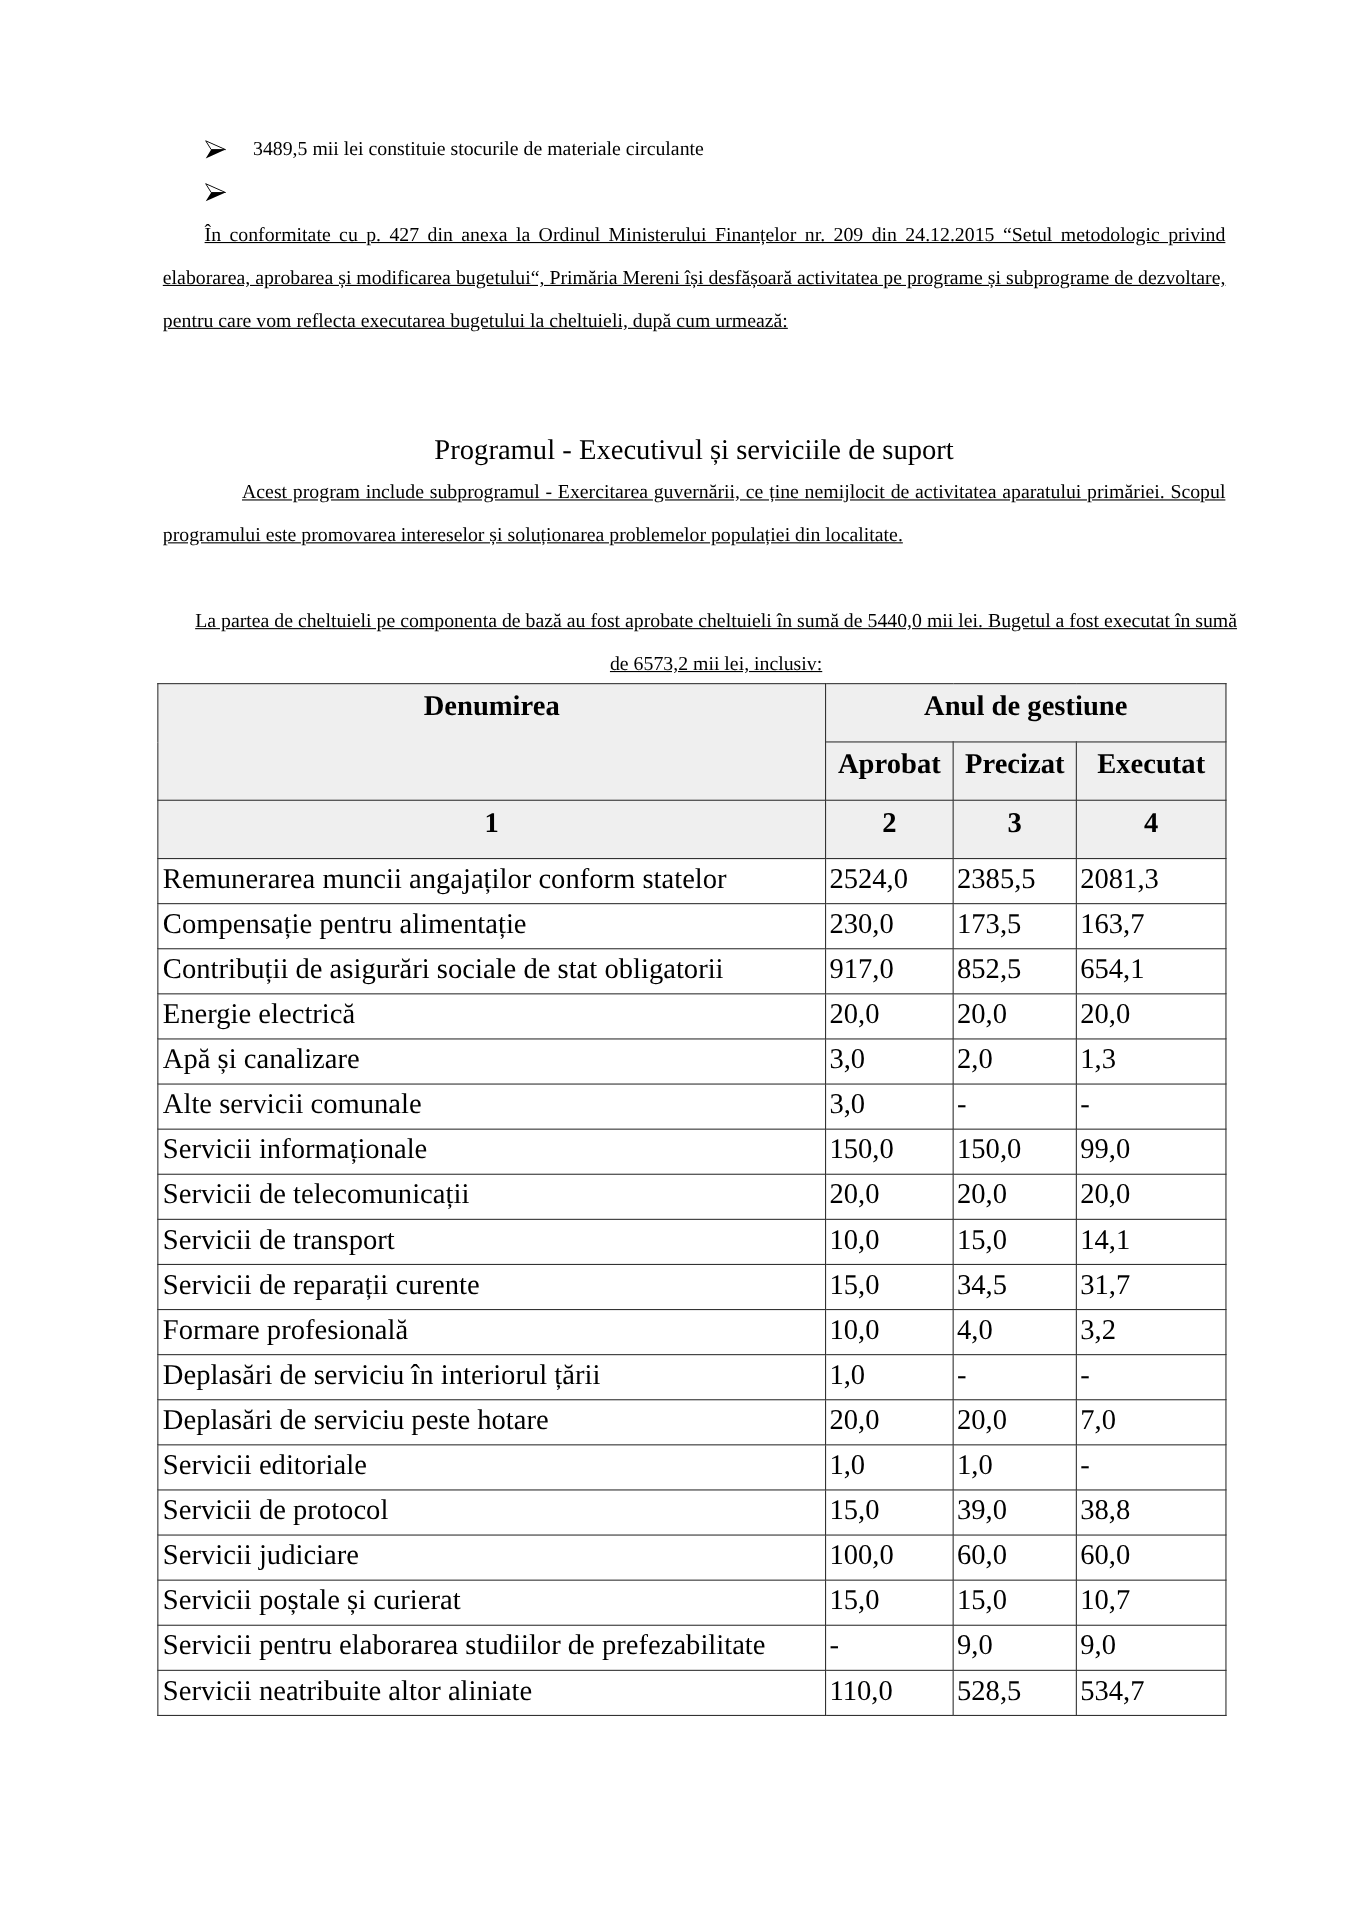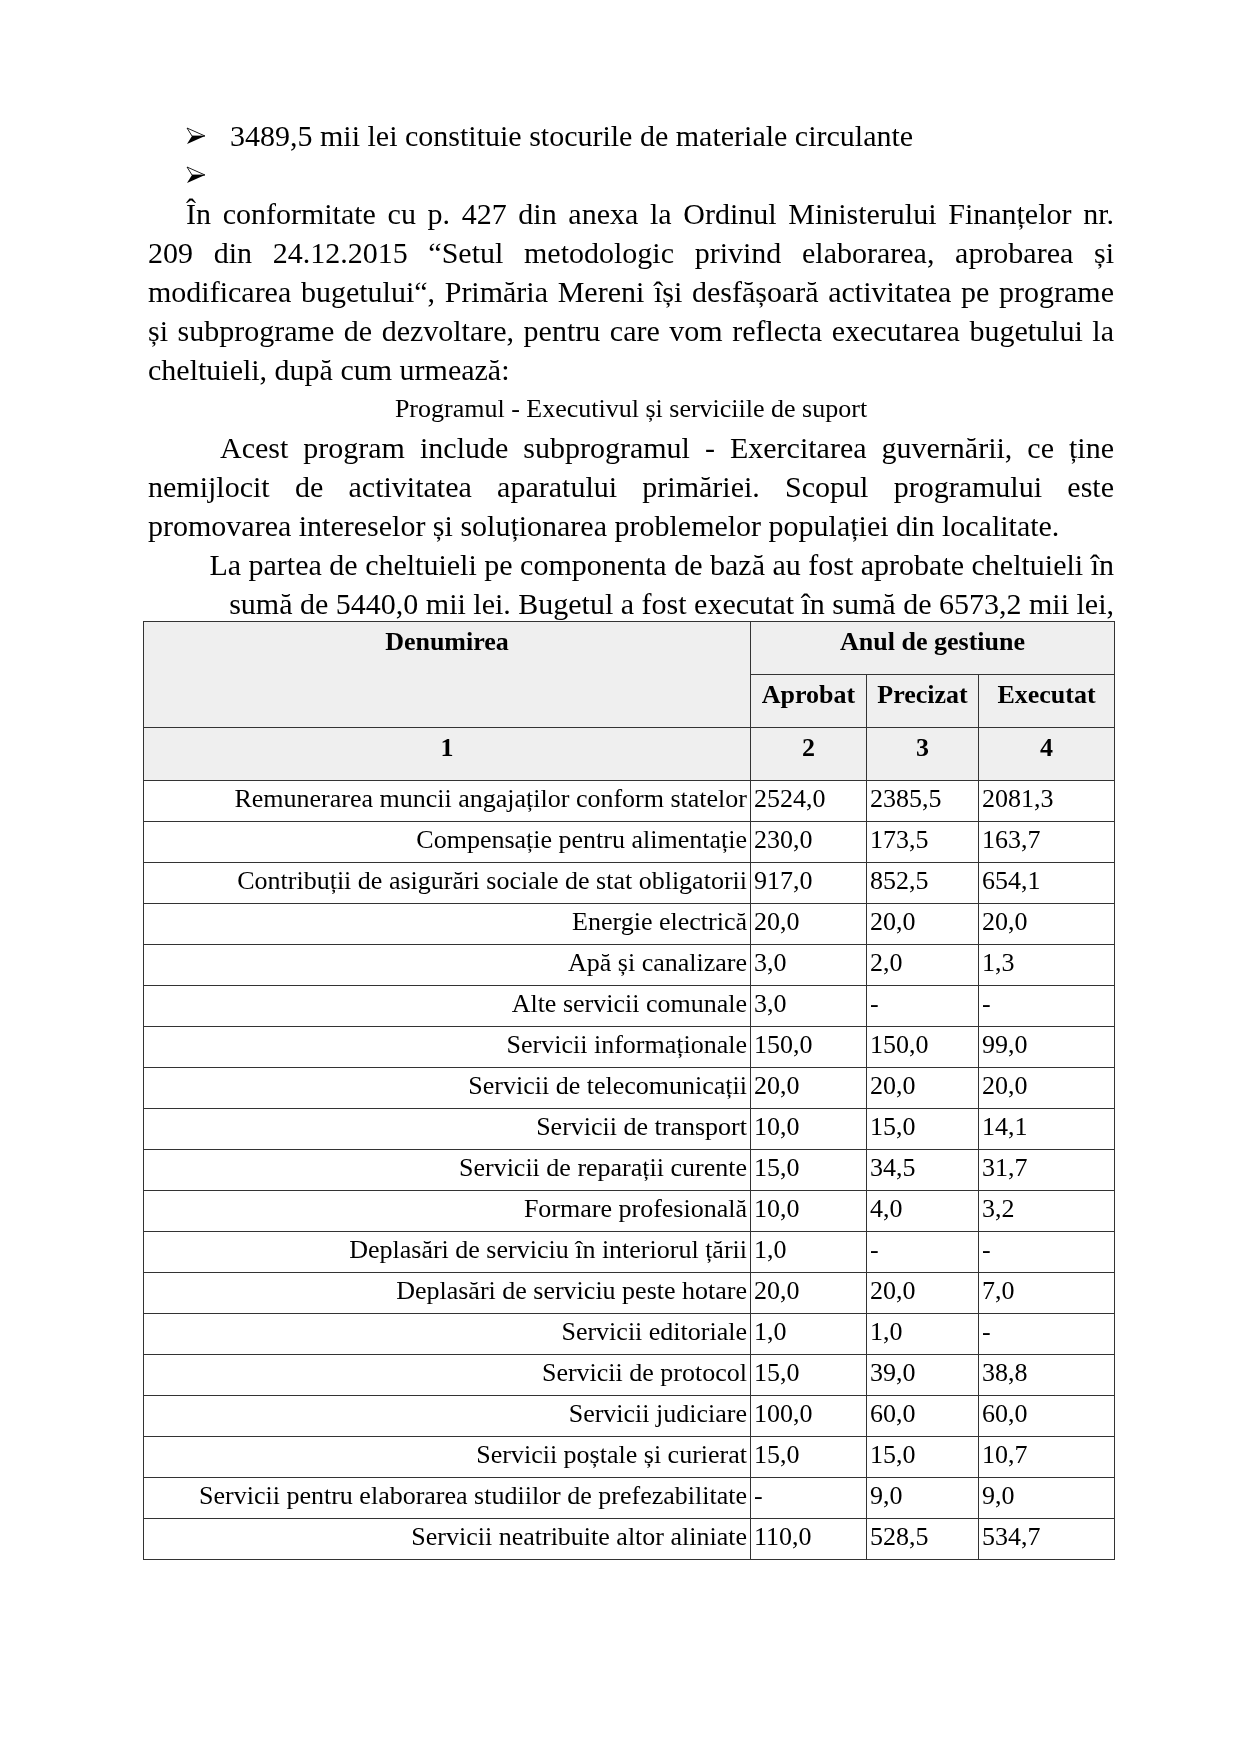--- a/index.html
+++ b/index.html
@@ -1,39 +1,39 @@
 <!DOCTYPE html>
 <html><head>
 <meta charset="utf-8">
 <style>
   html, body { margin: 0; padding: 0; background: #ffffff; }
   body { width: 1241px; height: 1755px; position: relative; overflow: hidden;
          font-family: "Liberation Serif", "DejaVu Serif", serif; color: #000; }
   .page { position: absolute; left: 0; top: 0; width: 1241px; height: 1755px; background: #fff; }
-  .text-block { position: absolute; left: 148px; width: 966px; font-size: 30px; line-height: 39px; }
+  .text-block { position: absolute; left: 148px; width: 966px; font-size: 18px; line-height: 39px; text-decoration: underline; }
   .bullets { top: 116px; }
   .bullet-line { position: relative; height: 39px; white-space: nowrap; }
   .bullet-line .arrow { position: absolute; left: 38px; top: 0; width: 22px; height: 39px; }
   .bullet-line .arrow svg { position: absolute; top: 11px; left: 0; }
   .bullet-line .btxt { position: absolute; left: 82px; }
   .bullet-line.b2 .btxt { left: 70px; }
   .para { top: 194px; text-align: justify; text-align-last: left; }
   .para .indent { display: inline-block; width: 38px; }
   .program-title { position: absolute; top: 389px; left: 148px; width: 966px; text-align: center;
                    font-size: 26px; line-height: 39px; font-weight: normal; }
   .para2 { top: 428px; text-align: justify; }
   .para2 .indent { display: inline-block; width: 72px; }
-  .para3 { top: 545px; text-align: right; }
+  .para3 { top: 545px; text-align: center; margin-left: 20px; }
   table.budget { position: absolute; left: 143px; top: 621px; width: 971px;
                  border-collapse: collapse; font-size: 26px; table-layout: fixed; }
   table.budget td, table.budget th { border: 1.6px solid #333; padding: 0 3px; line-height: 32px; }
   table.budget th { background: #efefef; font-weight: bold; vertical-align: top; padding-top: 4px; }
   table.budget td { height: 38px; vertical-align: top; padding-top: 2px; }
   table.budget td.num { text-align: left; }
-  table.budget td.name { text-align: right; padding-left: 4px; white-space: nowrap; }
+  table.budget td.name { text-align: left; padding-left: 4px; white-space: nowrap; }
   table.budget td.name.wrap { white-space: normal; }
   .h1 { height: 53px; }
   .h2 { height: 53px; }
   .h3 { height: 53px; }
 </style>
 </head>
 <body>
 
 <div class="page">
 

